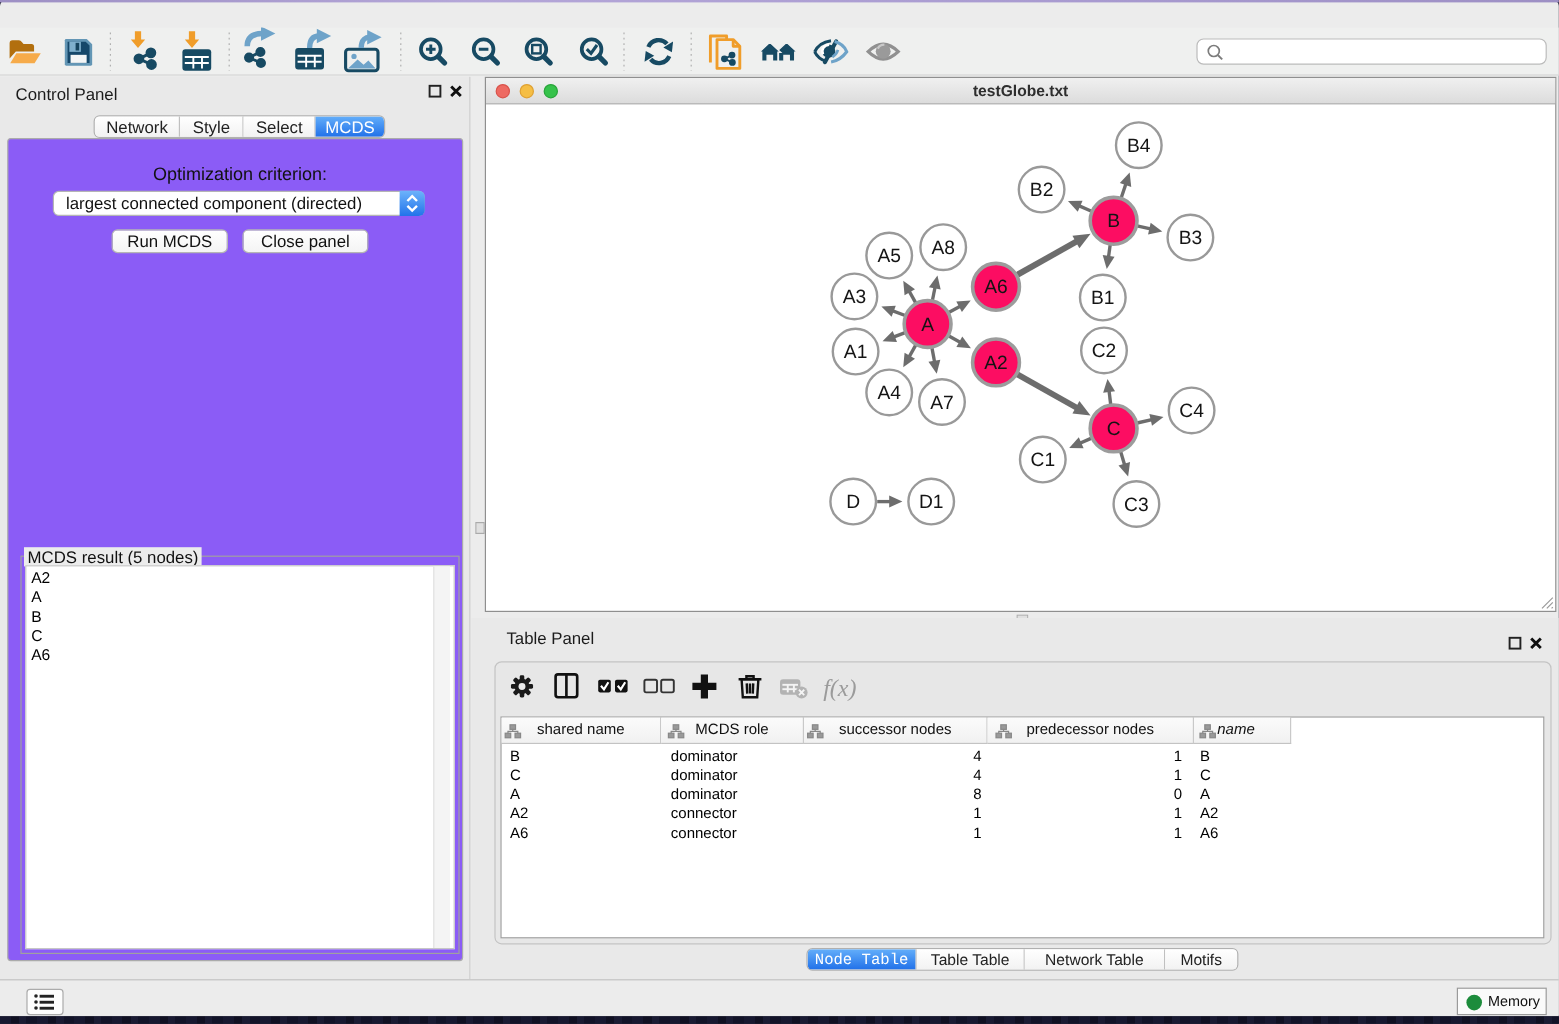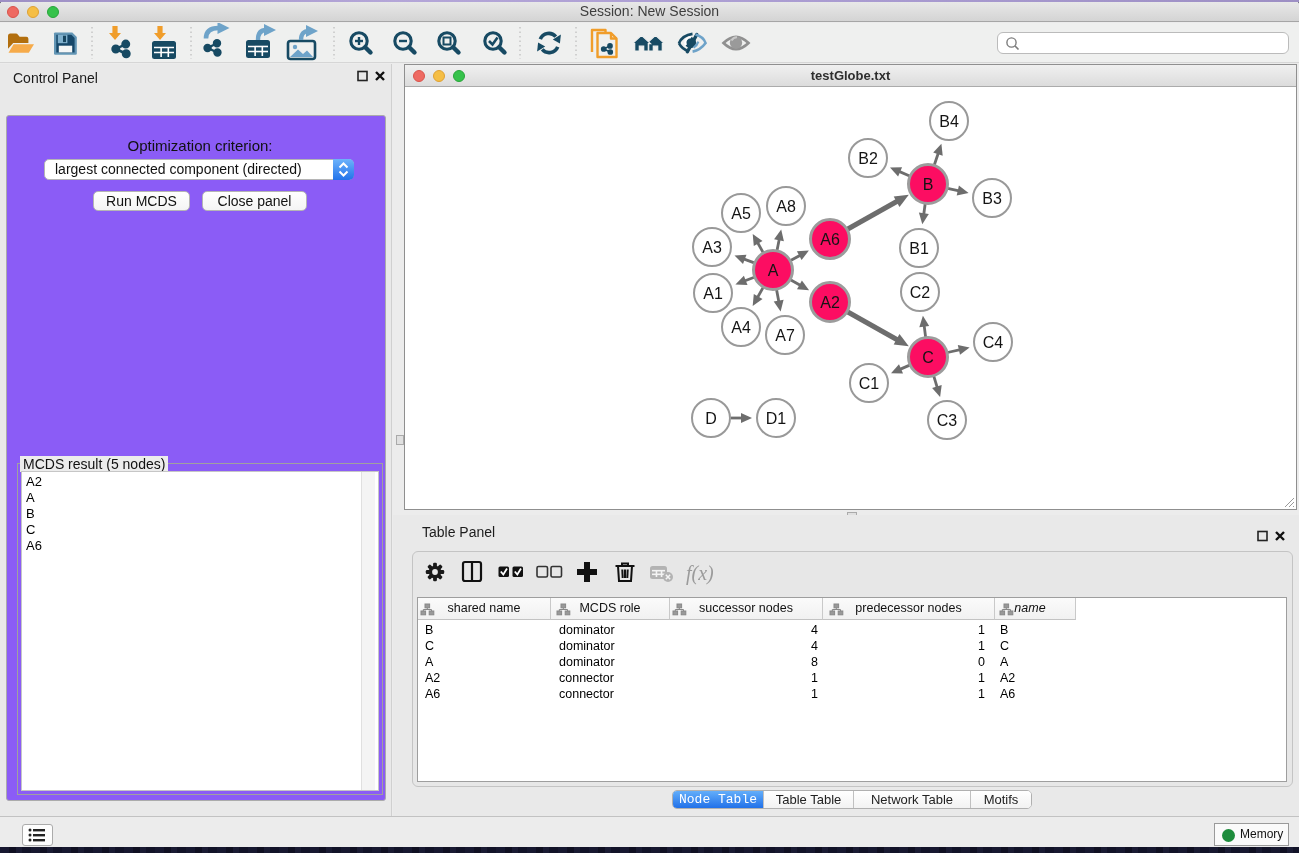--- a/index.html
+++ b/index.html
@@ -72,26 +72,20 @@
   border:1px solid #ababab; border-radius:3px; }
 #membtn { position:absolute; left:1214px; top:6px; width:75px; height:23px; background:#fafafa;
   border:1px solid #9a9a9a; font-size:12px; color:#111; }
 #membtn i { position:absolute; left:7px; top:5px; width:13px; height:13px; border-radius:50%;
   background:#1d8c3c; }
 #membtn span { position:absolute; left:25px; top:0; line-height:21px; font-style:normal; }
 </style></head>
 <body>
 <div id="desktop-top"></div>
 <div id="app">
-  <div id="titlebar">
-    <div class="tl" style="left:7px;background:#ee6a62;border:0.5px solid #d9534b;"></div>
-    <div class="tl" style="left:27px;background:#f5be45;border:0.5px solid #dfa133;"></div>
-    <div class="tl" style="left:47px;background:#36c24b;border:0.5px solid #28a53a;"></div>
-    <div id="title-text">Session: New Session</div>
-  </div>
   <div id="toolbar">
     <svg width="1299" height="40" viewBox="0 23 1299 40" style="position:absolute;left:0;top:0">
       <line x1="92" y1="27" x2="92" y2="59" stroke="#b0b0b0" stroke-width="1" stroke-dasharray="1.5 3"></line>
 <line x1="191" y1="27" x2="191" y2="59" stroke="#b0b0b0" stroke-width="1" stroke-dasharray="1.5 3"></line>
 <line x1="334" y1="27" x2="334" y2="59" stroke="#b0b0b0" stroke-width="1" stroke-dasharray="1.5 3"></line>
 <line x1="520" y1="27" x2="520" y2="59" stroke="#b0b0b0" stroke-width="1" stroke-dasharray="1.5 3"></line>
 <line x1="576" y1="27" x2="576" y2="59" stroke="#b0b0b0" stroke-width="1" stroke-dasharray="1.5 3"></line>
       <g>
           <path d="M8 48.8 L8 36.2 Q8 33.6 10.4 33.6 L15.8 33.6 Q17.2 33.6 18.2 34.9 L19.6 36.7 L26.3 36.7 Q28.4 36.7 28.4 38.8 L28.4 43 L13.2 43 Z" fill="#b26f0e"></path>
           <path d="M13.6 44.3 L34 44.3 L28.8 52.8 L8.5 52.8 Z" fill="#f6ab4a"></path>
@@ -212,20 +206,26 @@
       </svg>
     </div>
   </div>
 
   <div id="cp">
     <div id="cp-title">Control Panel</div>
     <svg class="wicons" style="left:356px;top:0" width="34" height="22">
       <rect x="2" y="7.5" width="9" height="9" fill="none" stroke="#222" stroke-width="1.6"></rect>
       <path d="M20 8 L28 16 M28 8 L20 16" stroke="#111" stroke-width="2.4"></path>
     </svg>
+    <div class="tabgroup" style="left:78px;top:32px;width:243px;font-size:14px;">
+      <div class="tab" style="width:72px;">Network</div>
+      <div class="tab" style="width:53px;">Style</div>
+      <div class="tab" style="width:61px;">Select</div>
+      <div class="tab sel" style="width:57px;">MCDS</div>
+    </div>
     <div id="cp-pane">
       <div id="opt-label">Optimization criterion:</div>
       <div id="dropdown">largest connected component (directed)
         <div id="dd-btn"><svg width="21" height="21">
           <path d="M6.5 8.5 L10.5 4.5 L14.5 8.5" fill="none" stroke="#fff" stroke-width="2"></path>
           <path d="M6.5 12.5 L10.5 16.5 L14.5 12.5" fill="none" stroke="#fff" stroke-width="2"></path>
         </svg></div>
       </div>
       <div class="btn" style="left:86px;top:75px;width:97px;">Run MCDS</div>
       <div class="btn" style="left:195px;top:75px;width:105px;">Close panel</div>

